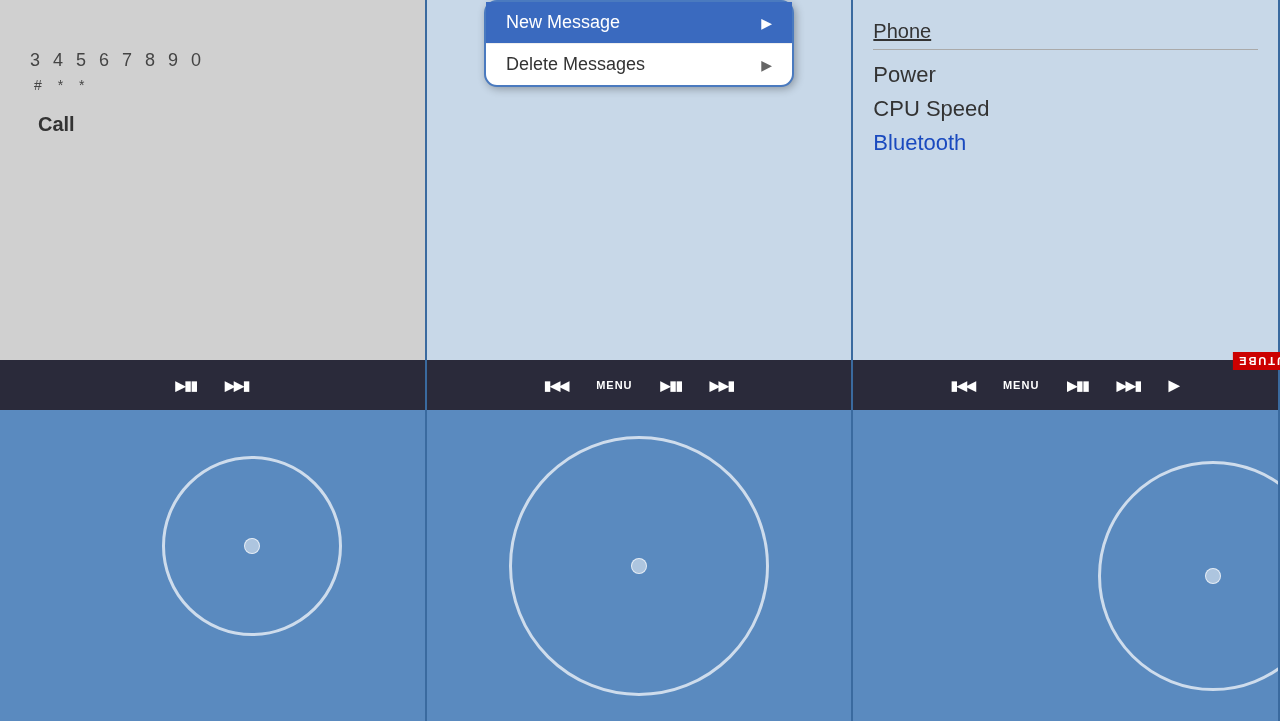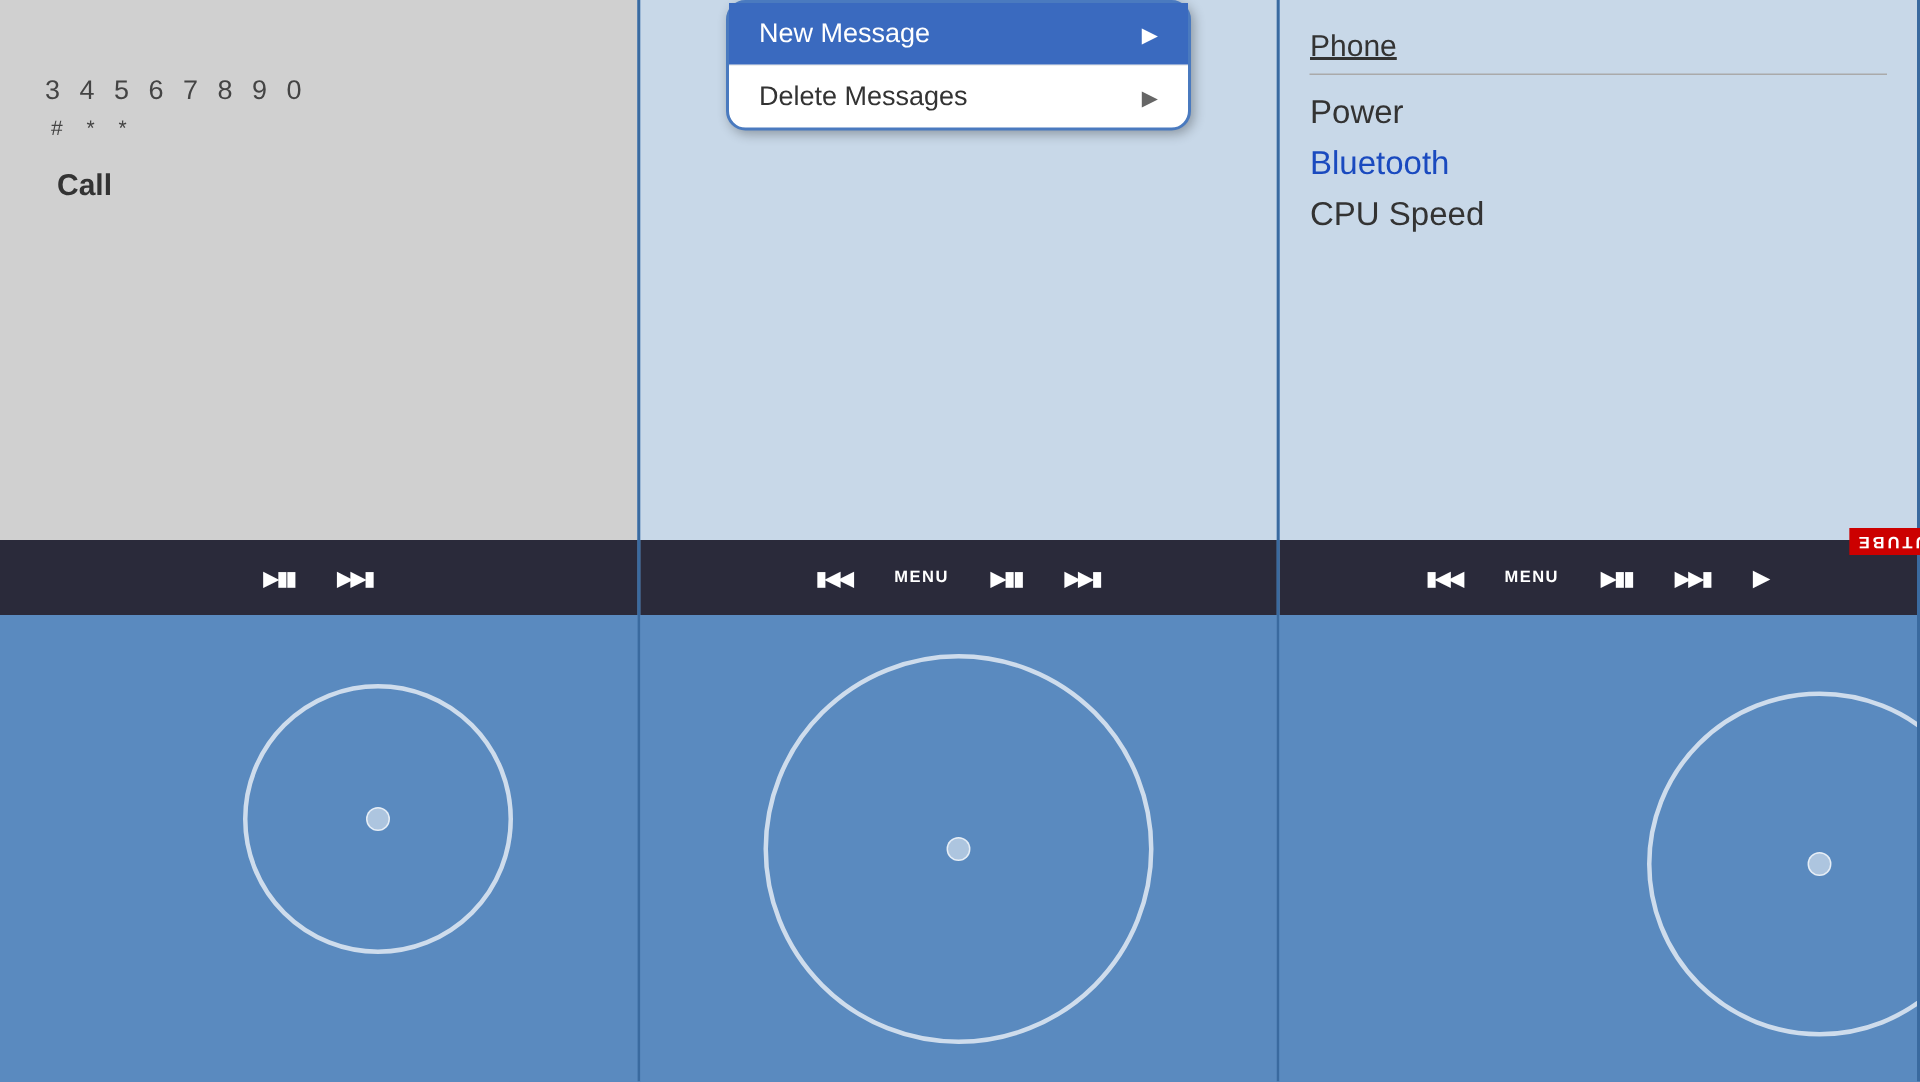--- a/index.html
+++ b/index.html
@@ -304,22 +304,22 @@
       </div>
     </div>
   </div>
 
   <div class="ipod-panel right">
     <div class="ipod-screen">
       <div style="background:#c8d8e8; height:100%; padding: 20px 20px 15px;">
         <div>
           <div class="right-menu-title">Phone</div>
           <div class="right-menu-item">Power</div>
+          <div class="right-menu-item">CPU Speed</div>
           <div class="right-menu-item highlight">Bluetooth</div>
-          <div class="right-menu-item">CPU Speed</div>
         </div>
       </div>
     </div>
 
     <div class="controls-bar">
       <div class="ctrl-btn">
         <span class="ctrl-symbol">▮◀◀</span>
       </div>
       <div class="ctrl-btn">
         <span style="font-size:11px; letter-spacing:1px;">MENU</span>

